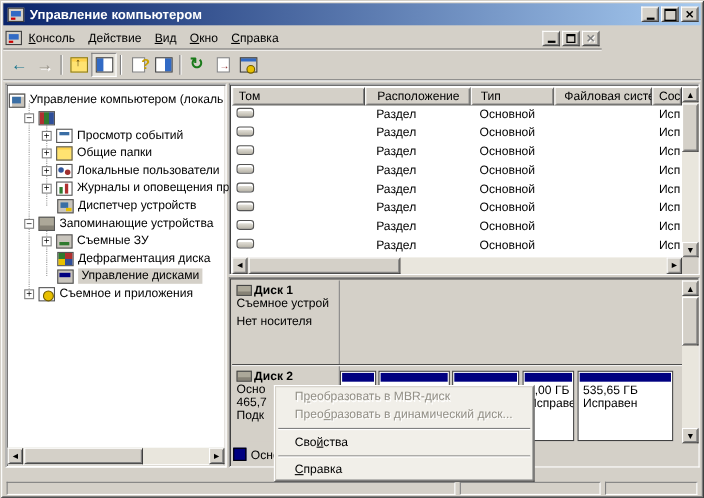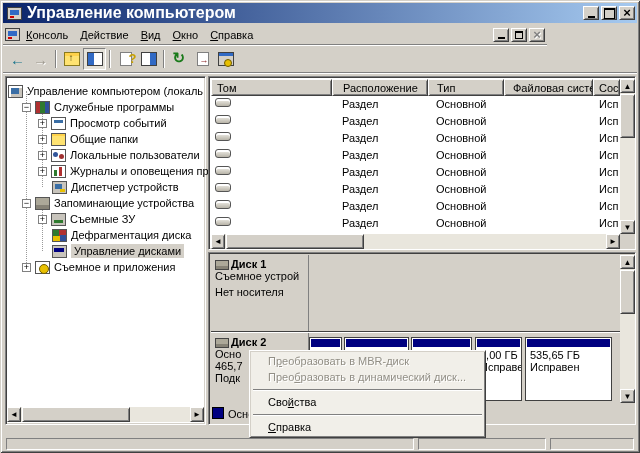--- a/index.html
+++ b/index.html
@@ -17,21 +17,21 @@
   .raised { border:1px solid; border-color:#fff #404040 #404040 #fff;
             box-shadow: inset 1px 1px 0 #d4d0c8, inset -1px -1px 0 #808080; background:#d4d0c8; }
   .sunken { border:1px solid; border-color:#808080 #fff #fff #808080;
             box-shadow: inset 1px 1px 0 #404040, inset -1px -1px 0 #d4d0c8; }
   .groove-panel { border:1px solid; border-color:#808080 #fff #fff #808080; }
 
   
   .titlebar { left:3px; top:3px; width:634px; height:20px;
     background:linear-gradient(90deg,#0a246a,#a6caf0);
     display:flex; align-items:center; padding:0 2px 0 4px; }
-  .title-text { color:#fff; font-weight:bold; font-size:16px; margin-left:5px; flex:1;
+  .title-text { color:#fff; font-weight:bold; font-size:12px; margin-left:5px; flex:1;
     white-space:nowrap; overflow:hidden; }
   .appicon { width:15px; height:13px; background:#d4d0c8; border:1px solid #404040; position:relative; }
   .appicon::before { content:""; position:absolute; left:2px; top:2px; right:2px; height:5px; background:#316ac5; }
   .appicon::after { content:""; position:absolute; left:2px; bottom:1px; width:4px; height:2px; background:#c00; }
   .capbtn { width:16px; height:14px; display:inline-flex; align-items:center; justify-content:center;
     font-size:10px; font-weight:bold; position:relative; margin-left:2px; }
   .g-min::before { content:""; width:7px; height:2px; background:#000; margin-top:7px; }
   .g-max::before { content:""; width:9px; height:8px; border:1px solid #000; border-top:2px solid #000; }
   .g-restore::before { content:""; width:6px; height:5px; border:1px solid #000; border-top:2px solid #000;
     position:absolute; right:3px; top:2px; background:#d4d0c8; }
@@ -213,21 +213,20 @@
     <div class="guide" style="left:36px; top:30px; height:80px;"></div>
     <div class="guide" style="left:36px; top:126px; height:48px;"></div>
 
     <div class="tree-row" style="left:2px; top:6px;">
       <span class="tic i-computer"></span>
       <span>Управление компьютером (локаль</span>
     </div>
     <div class="tree-row" style="left:16px; top:22px;">
       <span class="ebox minus"></span>
       <span class="tic i-tools"></span>
-      <span>Служебные программы</span>
     </div>
     <div class="tree-row" style="left:32px; top:38px;">
       <span class="ebox plus"></span>
       <span class="tic i-event"></span>
       <span>Просмотр событий</span>
     </div>
     <div class="tree-row" style="left:32px; top:54px;">
       <span class="ebox plus"></span>
       <span class="tic i-foldshare"></span>
       <span>Общие папки</span>

